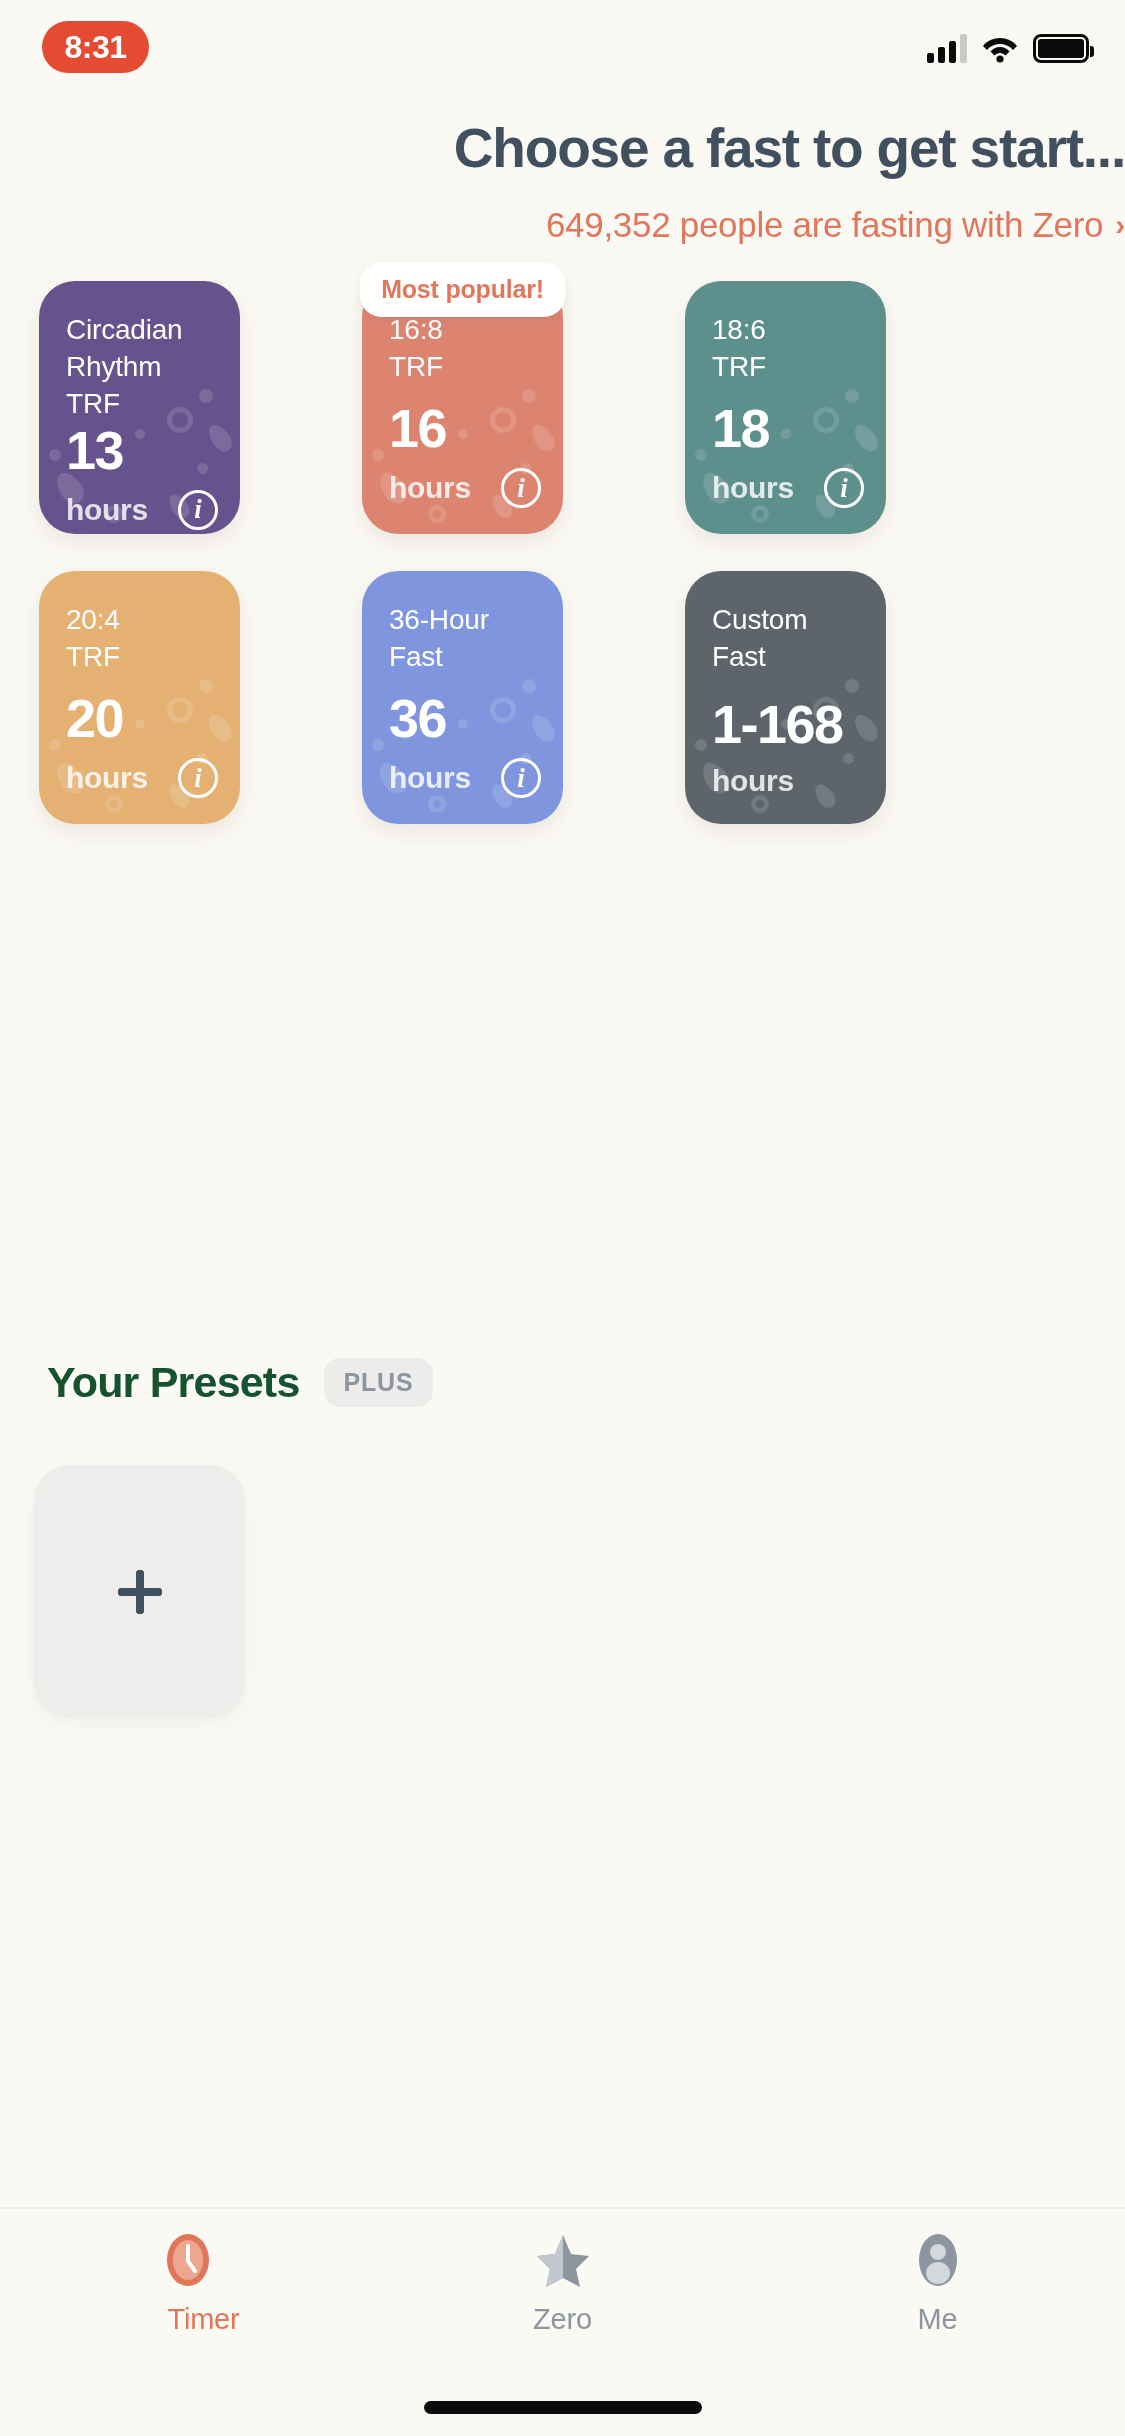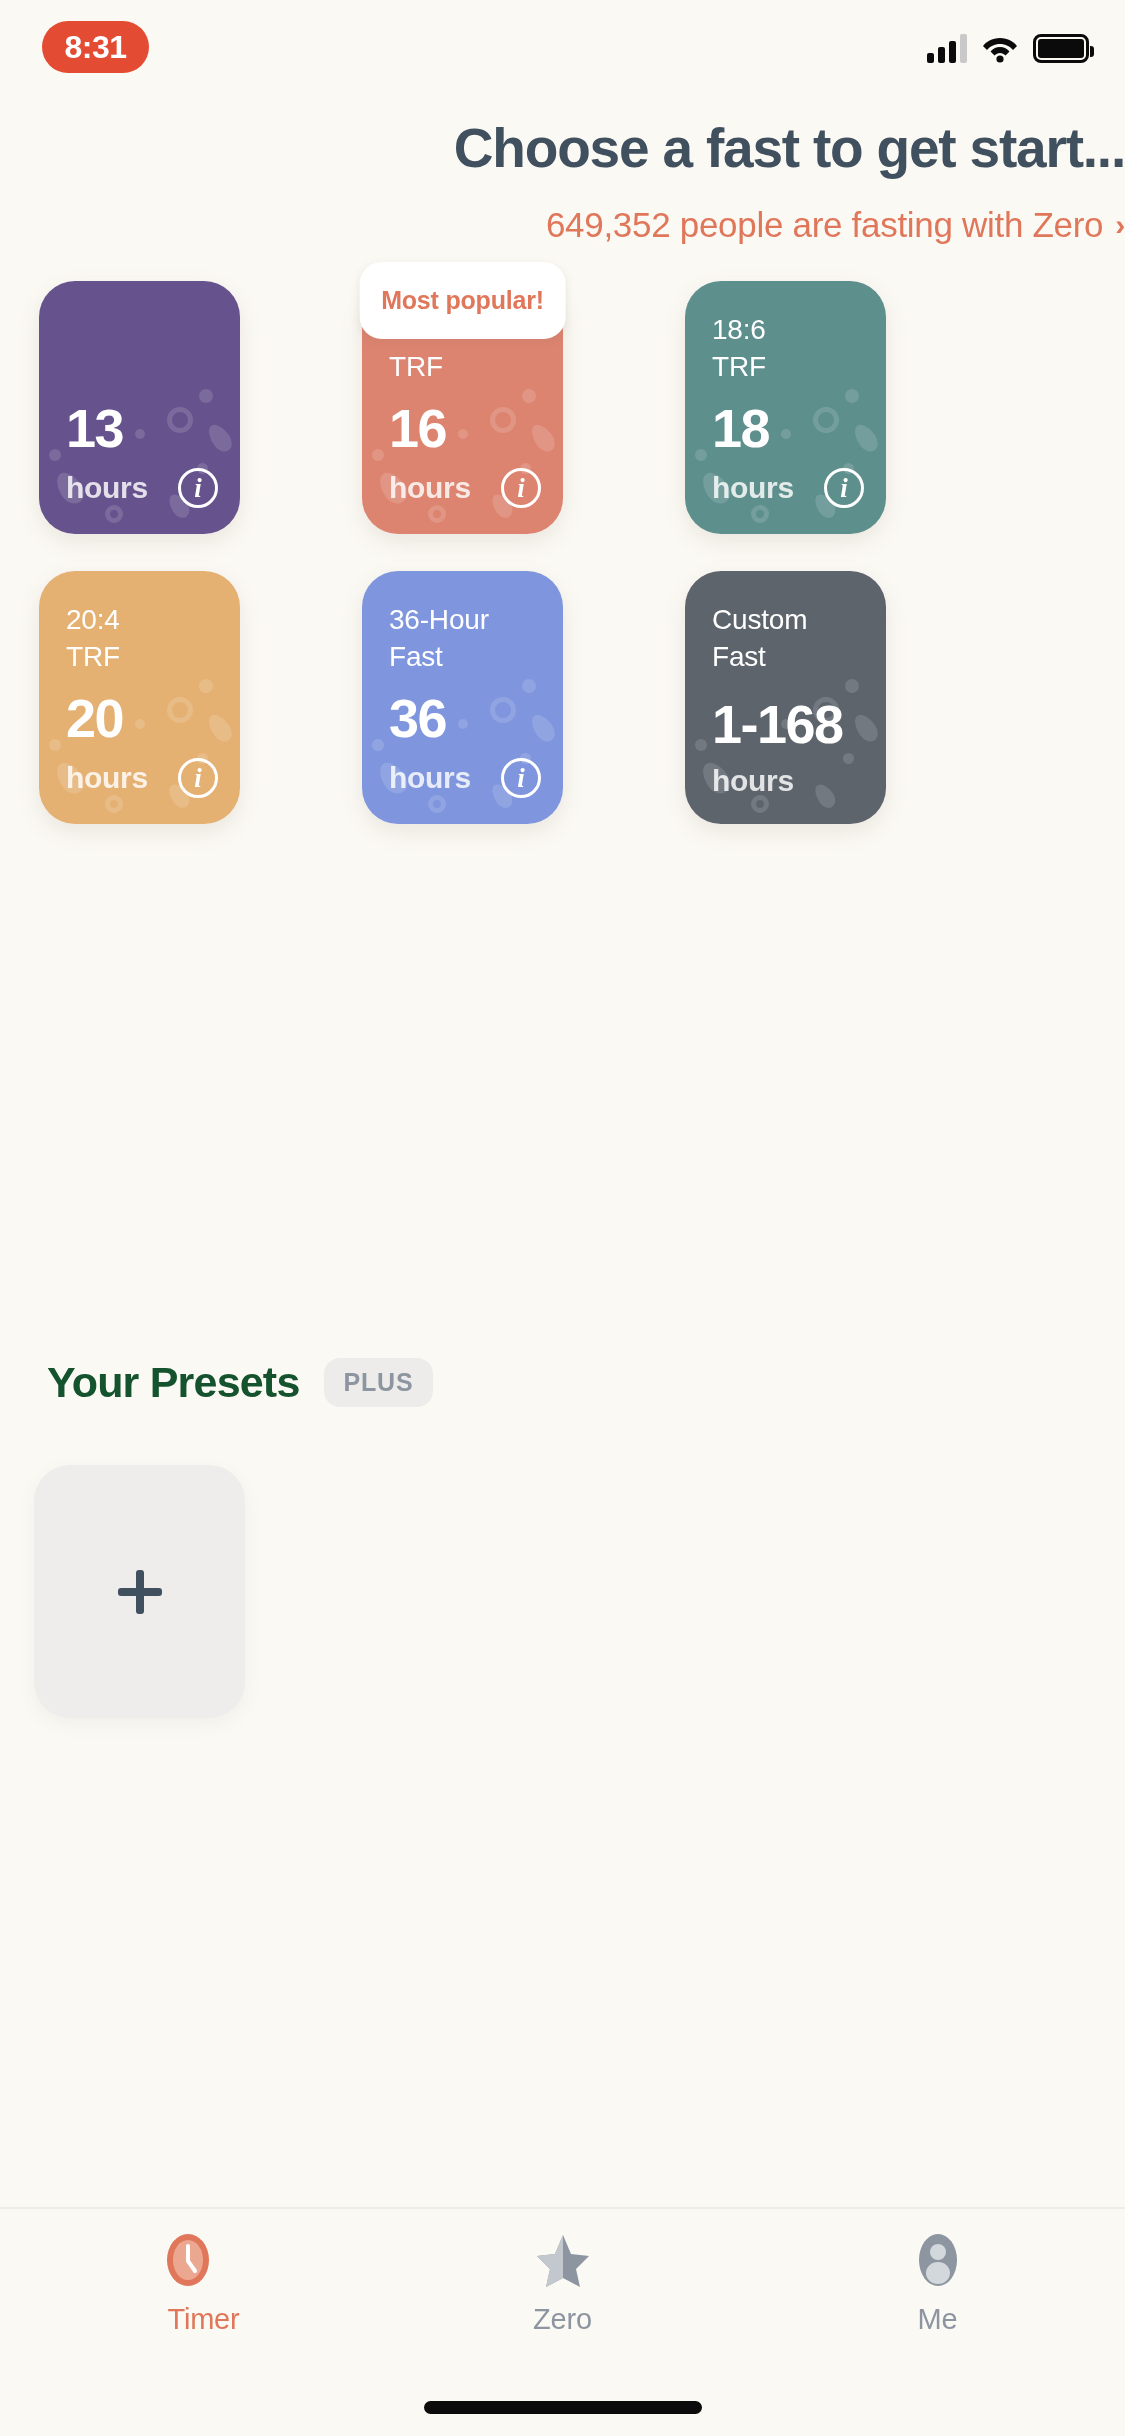--- a/index.html
+++ b/index.html
@@ -102,21 +102,21 @@
   }
   .bubbles s{
     position:absolute; display:block; background:rgba(255,255,255,0.14);
     border-radius:50% 50% 50% 50%/60% 60% 40% 40%;
     transform:rotate(-35deg);
   }
 
   .badge-popular{
     position:absolute; top:-19px; left:50%; transform:translateX(-50%);
     background:#ffffff; border-radius:22px;
-    padding:24px 22px; white-space:nowrap;
+    padding:13px 22px; white-space:nowrap;
     font-size:25px; font-weight:700; color:#e0775b; letter-spacing:-0.2px;
     box-shadow:0 3px 10px rgba(120,110,95,0.13); z-index:9;text-align:right;
   }
   .card-wrap{ position:relative; }
 
   
   .presets-head{
     position:absolute; top:1358px; left:47px;
     display:flex; align-items:center; gap:24px;
   }
@@ -202,20 +202,24 @@
         <b style="width:14px;height:14px;left:160px;top:108px"></b>
         <u style="width:26px;height:26px;left:128px;top:126px"></u>
         <b style="width:10px;height:10px;left:96px;top:148px"></b>
         <s style="width:18px;height:30px;left:172px;top:142px"></s>
         <b style="width:12px;height:12px;left:10px;top:168px"></b>
         <s style="width:22px;height:34px;left:20px;top:190px"></s>
         <u style="width:18px;height:18px;left:66px;top:224px"></u>
         <s style="width:16px;height:26px;left:132px;top:212px"></s>
         <b style="width:11px;height:11px;left:158px;top:182px"></b>
       </div>
+      <div class="card-name">
+        <span>Circadian</span><br>
+        <span>Rhythm TRF</span>
+      </div>
       <div class="card-bottom">
         <div class="card-num">13</div>
         <div class="card-foot">
           <span class="card-hours">hours</span>
           <span class="info-icon">i</span>
         </div>
       </div>
     </div>
   </div>
 

